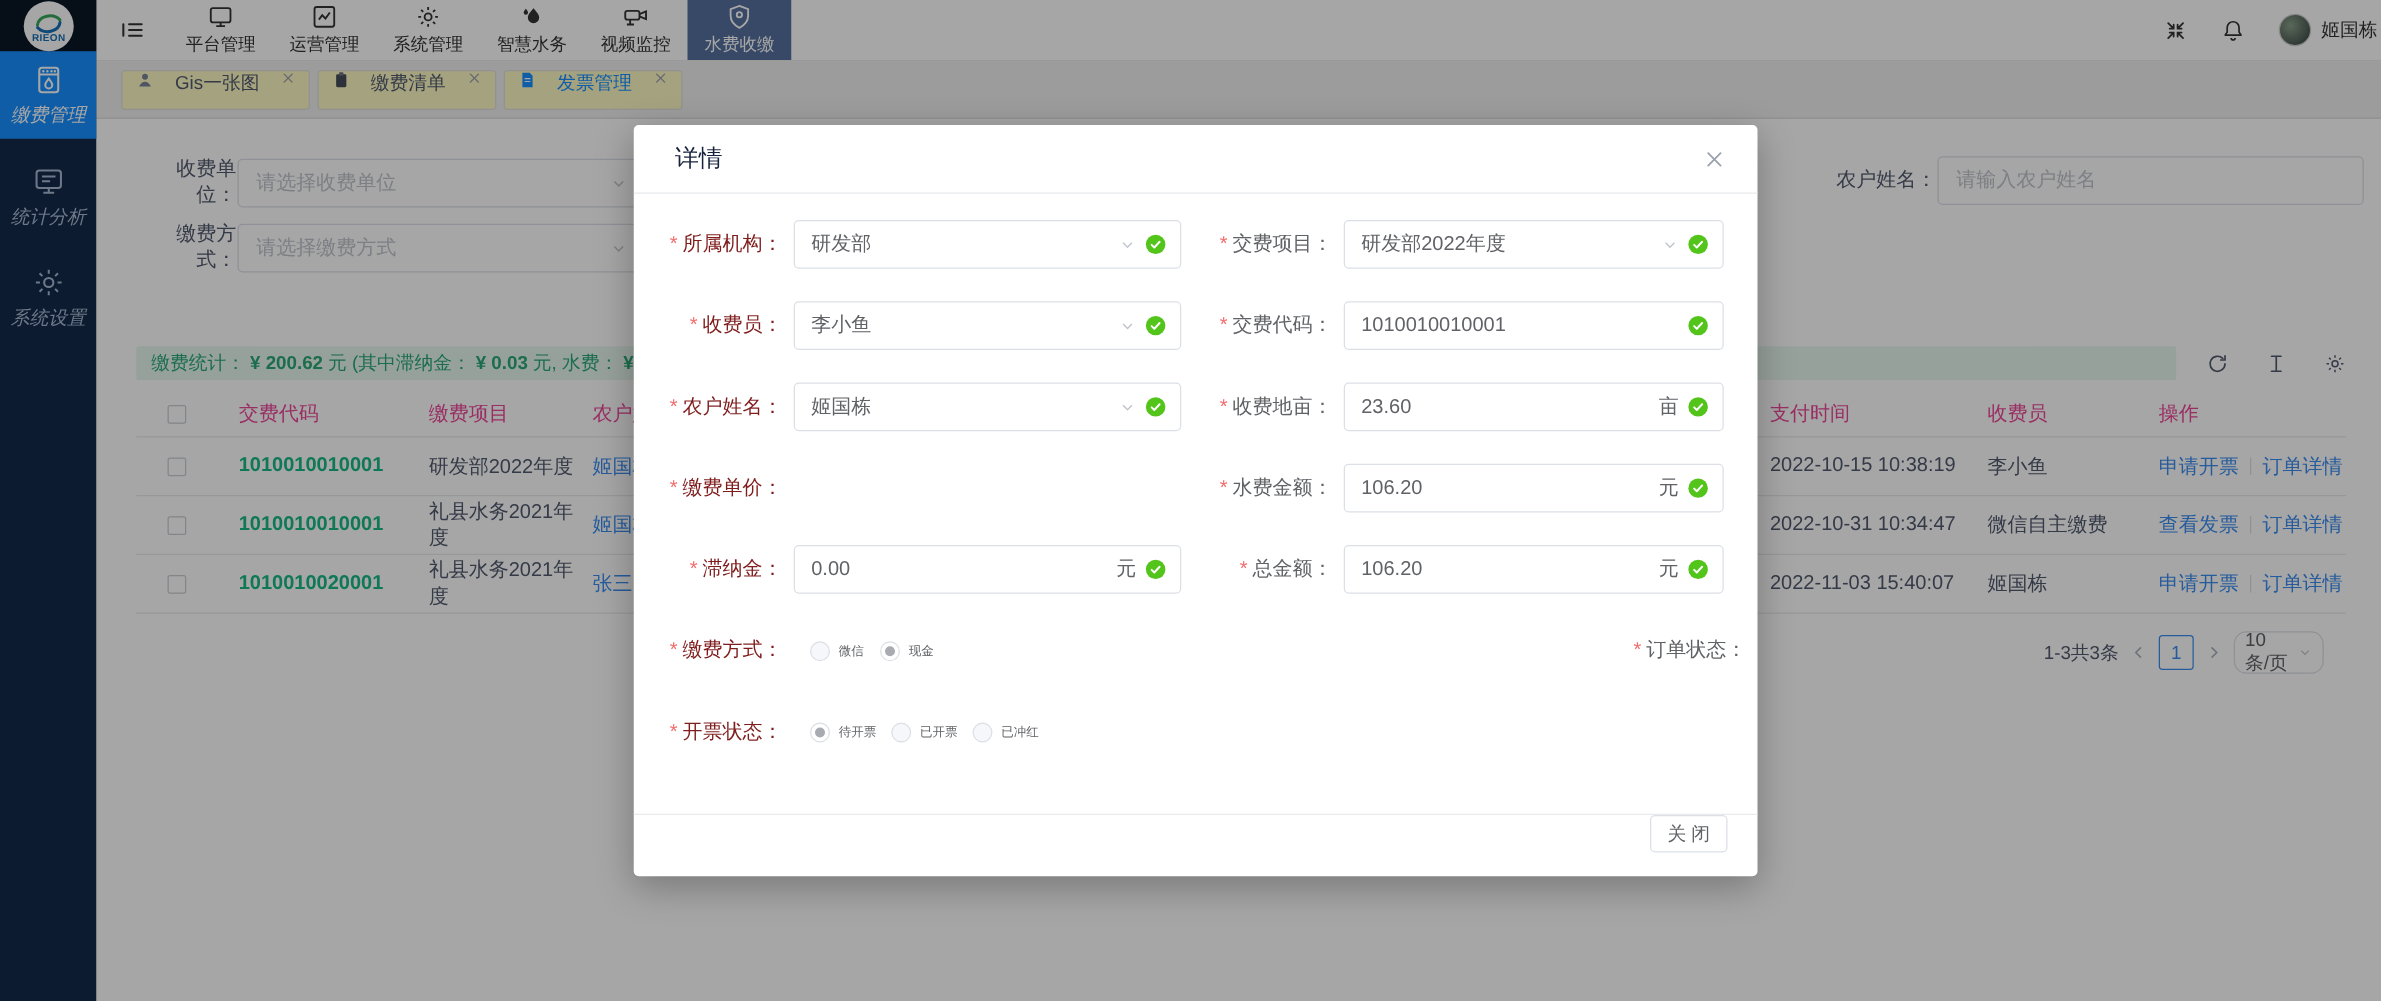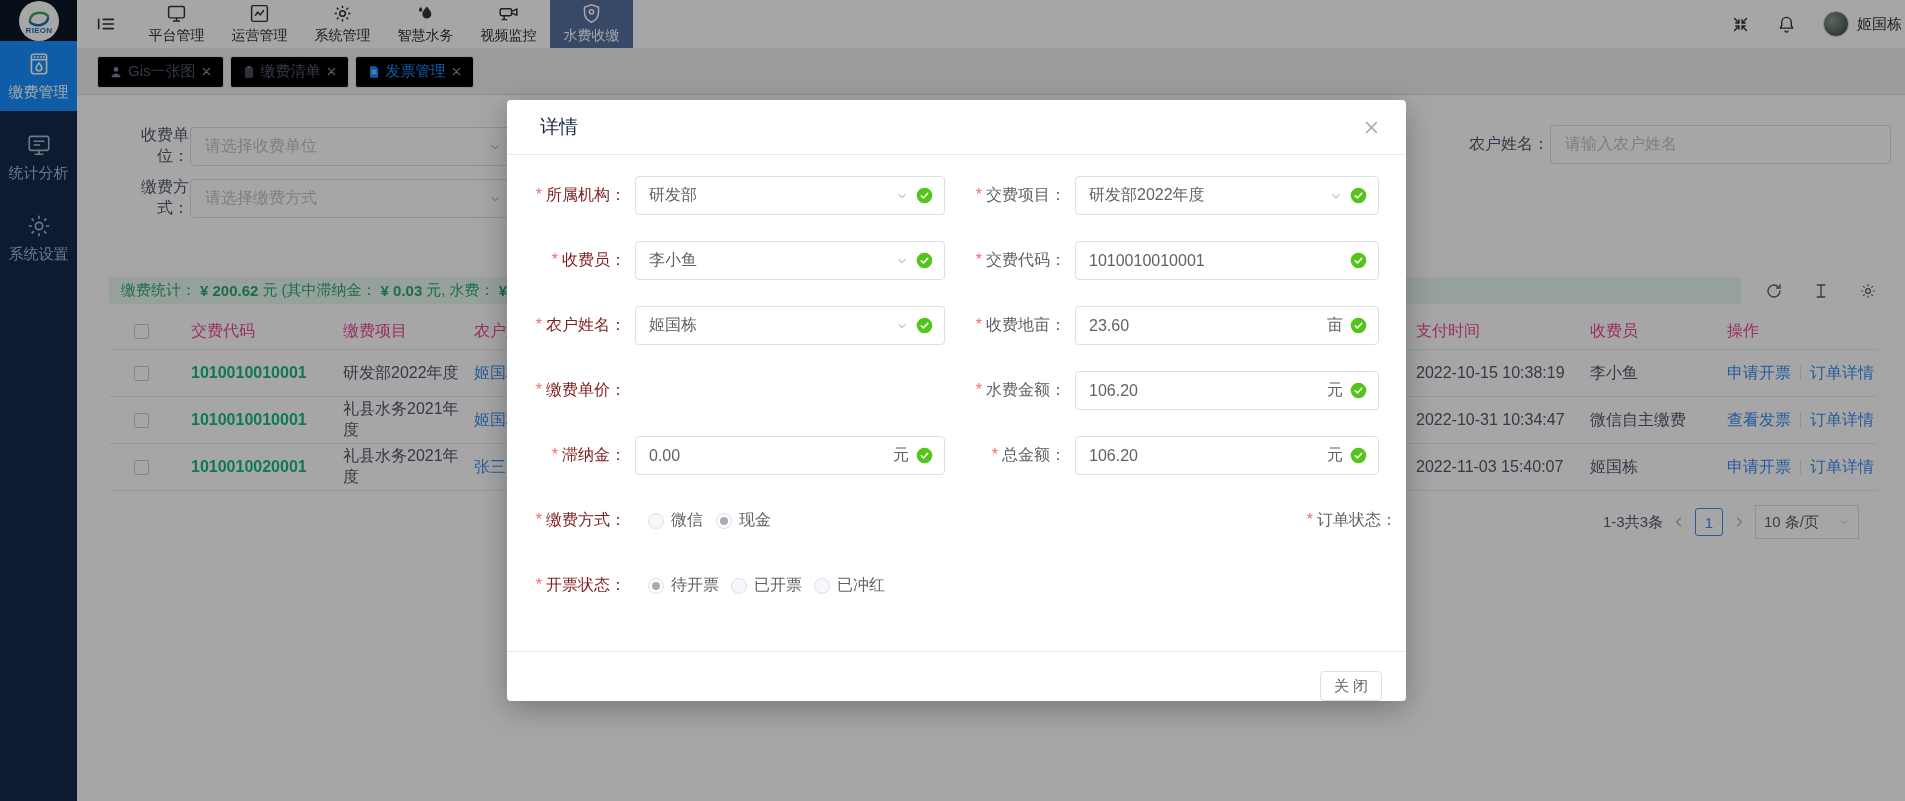--- a/index.html
+++ b/index.html
@@ -3,37 +3,37 @@
 <meta charset="utf-8">
 <style>
   * { margin:0; padding:0; box-sizing:border-box; }
   body { font-family:"Liberation Sans","DejaVu Sans",sans-serif; }
   .app { position:relative; width:1905px; height:801px; background:#fff; overflow:hidden; color:#515a6e; }
 
   
   .sidebar { position:absolute; left:0; top:0; width:77px; height:801px; background:#142a4a; z-index:5; }
   .logo-box { height:41px; background:#0a1626; display:flex; align-items:center; justify-content:center; }
   .logo-circle { width:40px; height:40px; border-radius:50%; background:#fff; display:flex; align-items:center; justify-content:center; }
-  .side-item { height:70px; display:flex; flex-direction:column; align-items:center; justify-content:center; gap:6px; color:#a9b9d2; font-size:15px; cursor:pointer; }
+  .side-item { height:70px; display:flex; flex-direction:column; align-items:center; justify-content:center; gap:6px; color:#a9b9d2; font-size:15px; cursor:pointer;font-style:italic; }
   .side-item + .side-item { margin-top:11px; }
   .side-item.active { background:#1890ff; color:#fff; }
 
   
   .topbar { position:absolute; left:77px; top:0; width:1828px; height:49px; background:#fff; border-bottom:1px solid #ececec; display:flex; align-items:stretch; z-index:4; }
   .collapse-btn { width:58px; display:flex; align-items:center; justify-content:center; color:#333; cursor:pointer; }
   .topnav { display:flex; }
   .nav-item { width:83px; display:flex; flex-direction:column; align-items:center; justify-content:center; gap:3px; font-size:14px; color:#333; cursor:pointer; }
   .nav-item.active { background:#55719f; color:#fff; }
   .topbar-right { margin-left:auto; display:flex; align-items:center; gap:27px; padding-right:3px; color:#333; }
   .userbox { display:flex; align-items:center; gap:8px; font-size:15px; cursor:pointer; }
   .avatar { width:26px; height:26px; border-radius:50%; background:radial-gradient(circle at 35% 35%, #8aa08a, #4c5c54 70%, #2e3a34); border:1px solid #d0d0d0; }
 
   
   .tabbar { position:absolute; left:77px; top:49px; width:1828px; height:46px; background:#f0f0f0; border-bottom:1px solid #dcdcdc; display:flex; align-items:center; padding-left:20px; gap:6px; z-index:4; }
-  .tab { height:32px; padding:0 11px; background:#000000; border:1px solid #e0e0e0; border-radius:3px; display:flex; align-items:center; gap:5px; font-size:15px; color:#515a6e; cursor:pointer; }
+  .tab { height:32px; padding:0 11px; background:#fef9c3; border:1px solid #e0e0e0; border-radius:3px; display:flex; gap:17px; font-size:15px; color:#515a6e; cursor:pointer; }
   .tab.active { color:#1890ff; }
   .tab-close { display:flex; color:#9aa1ad; }
 
   
   .content { position:absolute; left:77px; top:96px; width:1828px; height:705px; background:#fff; }
   .frow { position:absolute; display:flex; align-items:center; }
   .flabel { width:78px; text-align:right; font-size:16px; color:#515a6e; margin-right:1px; }
   .flabel2 { width:80px; text-align:right; font-size:16px; color:#515a6e; margin-right:1px; }
   .fselect, .finput { height:39px; border:1px solid #dcdfe6; border-radius:4px; background:#fff; display:flex; align-items:center; padding:0 30px 0 14px; font-size:16px; color:#c0c4cc; position:relative; cursor:pointer; }
   .fselect .chev { position:absolute; right:9px; top:12px; color:#c0c4cc; }
@@ -49,46 +49,46 @@
   .thead { height:37px; color:#ec4899; }
   .trow { height:47px; }
   .cbx { width:15px; height:15px; border:1px solid #c8cdd4; border-radius:2px; background:#fff; margin-left:25px; cursor:pointer; }
   .code-cell { color:#18b984; font-weight:bold; }
   .link { color:#3d8ef0; cursor:pointer; }
   .act-divider { display:inline-block; width:1px; height:14px; background:#dcdfe6; margin:0 9px; vertical-align:-2px; }
 
   .pagination { position:absolute; right:46px; top:412px; height:28px; display:flex; align-items:center; gap:9px; font-size:15px; color:#515a6e; }
   .pg-arrow { color:#a9b0bb; display:flex; cursor:pointer; }
   .pg-num { width:28px; height:28px; border:1px solid #3d8ef0; border-radius:3px; color:#3d8ef0; display:flex; align-items:center; justify-content:center; cursor:pointer; }
-  .pg-size { width:104px; height:28px; border:1px solid #dcdfe6; border-radius:0; color:#606266; display:flex; align-items:center; padding:16px 8px; gap:6px; cursor:pointer; }
+  .pg-size { width:72px; height:28px; border:1px solid #dcdfe6; border-radius:10px; color:#606266; display:flex; align-items:center; padding:16px 8px; gap:6px; cursor:pointer; }
   .pg-size .chev { margin-left:auto; color:#c0c4cc; display:flex; }
 
   
   .overlay { position:absolute; inset:0; background:rgba(0,0,0,0.35); z-index:50; }
   .modal { position:absolute; left:507px; top:100px; width:899px; height:601px; background:#fff; border-radius:4px; box-shadow:0 8px 30px rgba(0,0,0,0.28); z-index:60; }
   .modal-header { height:55px; border-bottom:1px solid #e8eaec; display:flex; align-items:center; padding:0 26px 0 33px; }
   .modal-title { font-size:19px; color:#17233d; }
   .modal-close { margin-left:auto; color:#9aa1ad; cursor:pointer; display:flex; }
   .modal-body { padding-top:21px; }
   .form-row { display:flex; align-items:center; height:39px; margin-bottom:26px; }
   .lab { width:128px; text-align:right; padding-right:9px; font-size:16px; color:#7f1d1d; white-space:nowrap; }
   .lab2 { width:130px; text-align:right; padding-right:9px; font-size:16px; color:#606266; margin-left:auto; white-space:nowrap; }
   .req::before { content:"*"; color:#f56c6c; margin-right:4px; }
   .inp { height:39px; border:1px solid #dcdfe6; border-radius:4px; background:#fff; display:flex; align-items:center; padding:0 11px 0 13px; font-size:16px; color:#606266; }
   .inp.w1 { width:310px; } .inp.w2 { width:304px; margin-right:27px; }
   .inp .sfx { margin-left:auto; display:flex; align-items:center; gap:7px; color:#606266; }
   .inp .chev { color:#c0c4cc; display:flex; }
   .radio-group { display:flex; align-items:center; padding-left:13px; }
-  .radio-opt { display:flex; align-items:center; gap:7px; font-size:16px; color:#606266; cursor:pointer; }
+  .radio-opt { display:flex; align-items:center; gap:7px; font-size:10px; color:#606266; cursor:pointer; }
   .rg1 .radio-opt + .radio-opt { margin-left:13px; }
   .rg2 .radio-opt + .radio-opt { margin-left:12px; }
   .radio { width:16px; height:16px; border-radius:50%; border:1px solid #dcdfe6; background:#f5f7fa; position:relative; }
   .radio.sel { background:#fff; }
   .radio.sel::after { content:""; position:absolute; left:3px; top:3px; width:8px; height:8px; border-radius:50%; background:#a8abb2; }
-  .modal-footer { position:absolute; left:0; right:0; bottom:0; height:50px; border-top:1px solid #e8eaec; display:flex; align-items:flex-end; justify-content:flex-end; padding-right:24px; }
+  .modal-footer { position:absolute; left:0; right:0; bottom:0; height:50px; border-top:1px solid #e8eaec; display:flex; align-items:flex-start; justify-content:flex-end; padding-right:24px; }
   .close-btn { width:62px; height:30px; border:1px solid #dcdfe6; border-radius:4px; background:#fff; color:#606266; font-size:15px; cursor:pointer; font-family:inherit; }
 
   svg.ic { display:block; }
   .logo-text { font-size:8px; font-weight:bold; fill:#1a6fb5; letter-spacing:0.3px; }
 </style>
 </head>
 <body>
 
 <div class="app">
 

